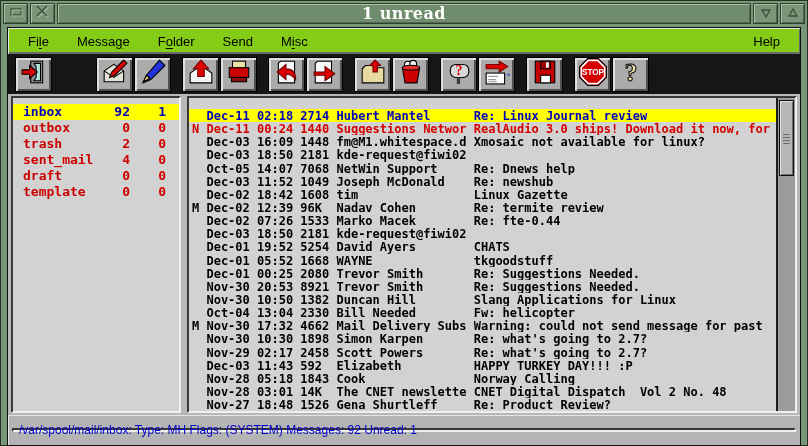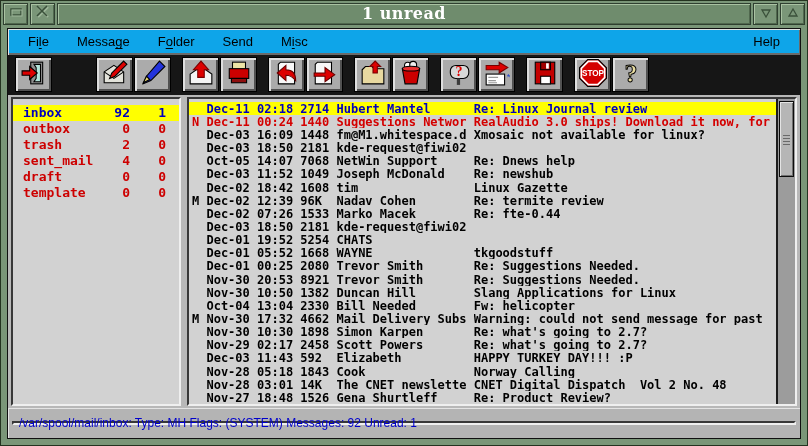--- a/index.html
+++ b/index.html
@@ -16,21 +16,21 @@
             display:flex; align-items:center; justify-content:center; cursor:default; }
   .tb-title { flex:1; background:#6f8c6d; border:1px solid #2f4030;
               box-shadow:inset 1px 1px 0 #a9c2a2, inset -1px -1px 0 #50684e;
               color:#ffffff; font:bold 16px "DejaVu Serif", serif;
               display:flex; align-items:center; justify-content:center; letter-spacing:.5px; }
 
   
   .client { flex:1; margin:3px 6px 6px 6px; background:#b8b8b8; border:1px solid #101010;
             display:flex; flex-direction:column; }
 
-  .menubar { height:26px; background:#0ea5e9;
+  .menubar { height:26px; background:#84cc16;
              box-shadow:inset 1px 1px 0 #e4e4e4, inset -1px -2px 0 #6a6a6a;
              display:flex; align-items:center; font-size:13px; color:#000; padding:0 6px; }
   .menu-item { padding:0 14px; }
   .menu-item u { text-decoration:underline; text-underline-offset:2px; }
   .menu-spacer { flex:1; }
 
   .toolbar { height:40px; background:#161616; display:flex; align-items:center; padding-left:7px; }
   .tgroup { display:flex; }
   .tbtn { width:37px; height:35px; background:#ababab; border:1px solid #000;
           box-shadow:inset 2px 2px 0 #dedede, inset -2px -2px 0 #515151;
@@ -41,21 +41,21 @@
 
   .panel { background:#d2d2d2; border:2px solid; border-color:#383838 #efefef #efefef #383838; }
 
   .folder-panel { width:170px; padding-top:6px; }
   .frow { height:16px; display:flex; align-items:flex-start;
           font:bold 13px "DejaVu Sans Mono", monospace; color:#cd0000; padding:0 13px 0 10px; }
   .frow.selected { background:#ffff00; color:#0000bd; }
   .fname { flex:1; } .fnum { width:36px; text-align:right; }
 
   .message-panel { flex:1; display:flex; overflow:hidden; }
-  .mlist { flex:1; padding-top:3px; overflow:hidden; }
+  .mlist { flex:1; padding-top:11px; overflow:hidden; }
   .mrow { height:13.15px; display:flex; white-space:pre; overflow:hidden;
           font:bold 12px "DejaVu Sans Mono", monospace; color:#000; padding-left:3px; }
   .mrow.new { color:#d40000; }
   .mrow.selected { background:#ffff00; color:#0000bd; }
   .f-flag{width:2ch;} .f-date{width:7ch;} .f-time{width:6ch;} .f-size{width:5ch;}
   .f-from{width:19ch; overflow:hidden;} .f-subj{flex:1; overflow:hidden;}
 
   .vscroll { width:19px; background:#9c9c9c; border-left:2px solid #1c1c1c; position:relative; }
   .vthumb { position:absolute; left:1px; right:1px; top:2px; height:76px; background:#b6b6b6;
             border:1px solid #0c0c0c;
@@ -278,21 +278,21 @@
             <div class="mrow selected"><span class="f-flag"></span><span class="f-date">Dec-11</span><span class="f-time">02:18</span><span class="f-size">2714</span><span class="f-from">Hubert Mantel</span><span class="f-subj">Re: Linux Journal review</span></div>
             <div class="mrow new"><span class="f-flag">N</span><span class="f-date">Dec-11</span><span class="f-time">00:24</span><span class="f-size">1440</span><span class="f-from">Suggestions Networ</span><span class="f-subj">RealAudio 3.0 ships! Download it now, for</span></div>
             <div class="mrow"><span class="f-flag"></span><span class="f-date">Dec-03</span><span class="f-time">16:09</span><span class="f-size">1448</span><span class="f-from">fm@M1.whitespace.d</span><span class="f-subj">Xmosaic not available for linux?</span></div>
             <div class="mrow"><span class="f-flag"></span><span class="f-date">Dec-03</span><span class="f-time">18:50</span><span class="f-size">2181</span><span class="f-from">kde-request@fiwi02</span><span class="f-subj"></span></div>
             <div class="mrow"><span class="f-flag"></span><span class="f-date">Oct-05</span><span class="f-time">14:07</span><span class="f-size">7068</span><span class="f-from">NetWin Support</span><span class="f-subj">Re: Dnews help</span></div>
             <div class="mrow"><span class="f-flag"></span><span class="f-date">Dec-03</span><span class="f-time">11:52</span><span class="f-size">1049</span><span class="f-from">Joseph McDonald</span><span class="f-subj">Re: newshub</span></div>
             <div class="mrow"><span class="f-flag"></span><span class="f-date">Dec-02</span><span class="f-time">18:42</span><span class="f-size">1608</span><span class="f-from">tim</span><span class="f-subj">Linux Gazette</span></div>
             <div class="mrow"><span class="f-flag">M</span><span class="f-date">Dec-02</span><span class="f-time">12:39</span><span class="f-size">96K</span><span class="f-from">Nadav Cohen</span><span class="f-subj">Re: termite review</span></div>
             <div class="mrow"><span class="f-flag"></span><span class="f-date">Dec-02</span><span class="f-time">07:26</span><span class="f-size">1533</span><span class="f-from">Marko Macek</span><span class="f-subj">Re: fte-0.44</span></div>
             <div class="mrow"><span class="f-flag"></span><span class="f-date">Dec-03</span><span class="f-time">18:50</span><span class="f-size">2181</span><span class="f-from">kde-request@fiwi02</span><span class="f-subj"></span></div>
-            <div class="mrow"><span class="f-flag"></span><span class="f-date">Dec-01</span><span class="f-time">19:52</span><span class="f-size">5254</span><span class="f-subj">CHATS</span></div>
+            <div class="mrow"><span class="f-flag"></span><span class="f-date">Dec-01</span><span class="f-time">19:52</span><span class="f-size">5254</span><span class="f-from">David Ayers</span><span class="f-subj">CHATS</span></div>
             <div class="mrow"><span class="f-flag"></span><span class="f-date">Dec-01</span><span class="f-time">05:52</span><span class="f-size">1668</span><span class="f-from">WAYNE</span><span class="f-subj">tkgoodstuff</span></div>
             <div class="mrow"><span class="f-flag"></span><span class="f-date">Dec-01</span><span class="f-time">00:25</span><span class="f-size">2080</span><span class="f-from">Trevor Smith</span><span class="f-subj">Re: Suggestions Needed.</span></div>
             <div class="mrow"><span class="f-flag"></span><span class="f-date">Nov-30</span><span class="f-time">20:53</span><span class="f-size">8921</span><span class="f-from">Trevor Smith</span><span class="f-subj">Re: Suggestions Needed.</span></div>
             <div class="mrow"><span class="f-flag"></span><span class="f-date">Nov-30</span><span class="f-time">10:50</span><span class="f-size">1382</span><span class="f-from">Duncan Hill</span><span class="f-subj">Slang Applications for Linux</span></div>
             <div class="mrow"><span class="f-flag"></span><span class="f-date">Oct-04</span><span class="f-time">13:04</span><span class="f-size">2330</span><span class="f-from">Bill Needed</span><span class="f-subj">Fw: helicopter</span></div>
             <div class="mrow"><span class="f-flag">M</span><span class="f-date">Nov-30</span><span class="f-time">17:32</span><span class="f-size">4662</span><span class="f-from">Mail Delivery Subs</span><span class="f-subj">Warning: could not send message for past</span></div>
             <div class="mrow"><span class="f-flag"></span><span class="f-date">Nov-30</span><span class="f-time">10:30</span><span class="f-size">1898</span><span class="f-from">Simon Karpen</span><span class="f-subj">Re: what's going to 2.7?</span></div>
             <div class="mrow"><span class="f-flag"></span><span class="f-date">Nov-29</span><span class="f-time">02:17</span><span class="f-size">2458</span><span class="f-from">Scott Powers</span><span class="f-subj">Re: what's going to 2.7?</span></div>
             <div class="mrow"><span class="f-flag"></span><span class="f-date">Dec-03</span><span class="f-time">11:43</span><span class="f-size">592</span><span class="f-from">Elizabeth</span><span class="f-subj">HAPPY TURKEY DAY!!! :P</span></div>
             <div class="mrow"><span class="f-flag"></span><span class="f-date">Nov-28</span><span class="f-time">05:18</span><span class="f-size">1843</span><span class="f-from">Cook</span><span class="f-subj">Norway Calling</span></div>

